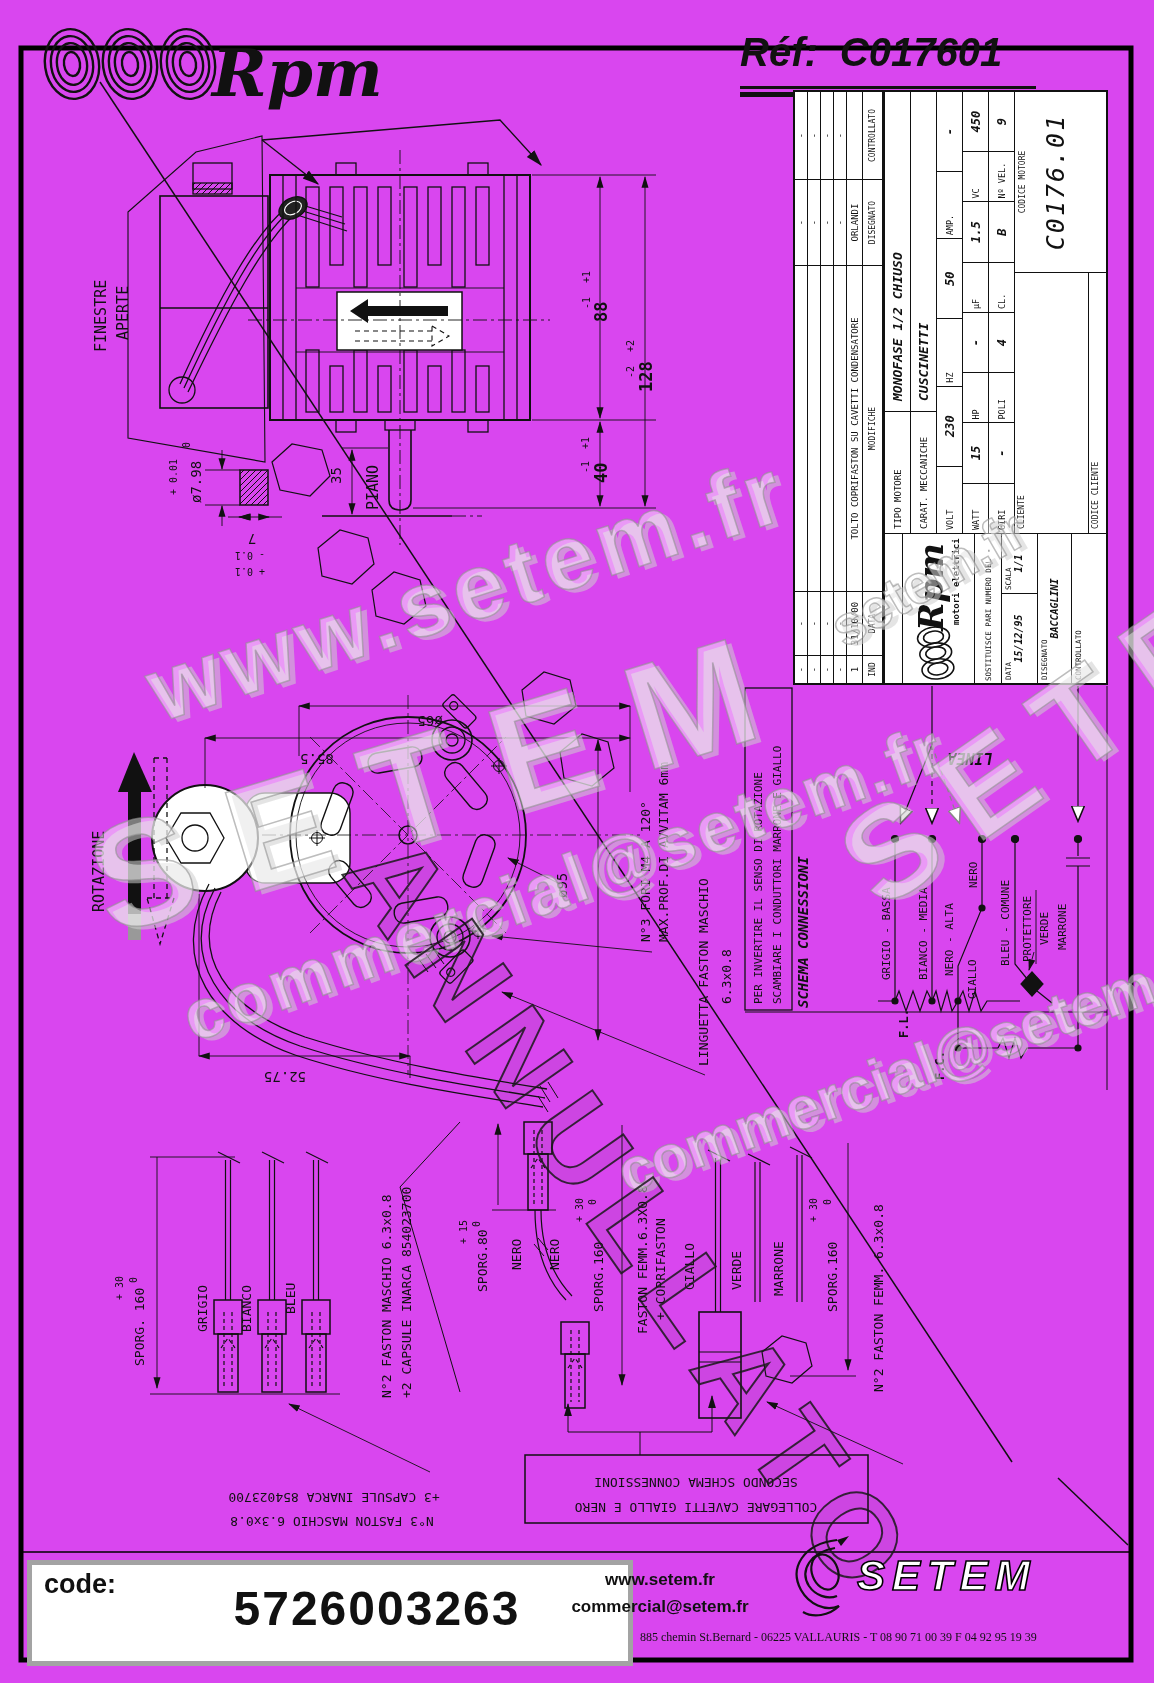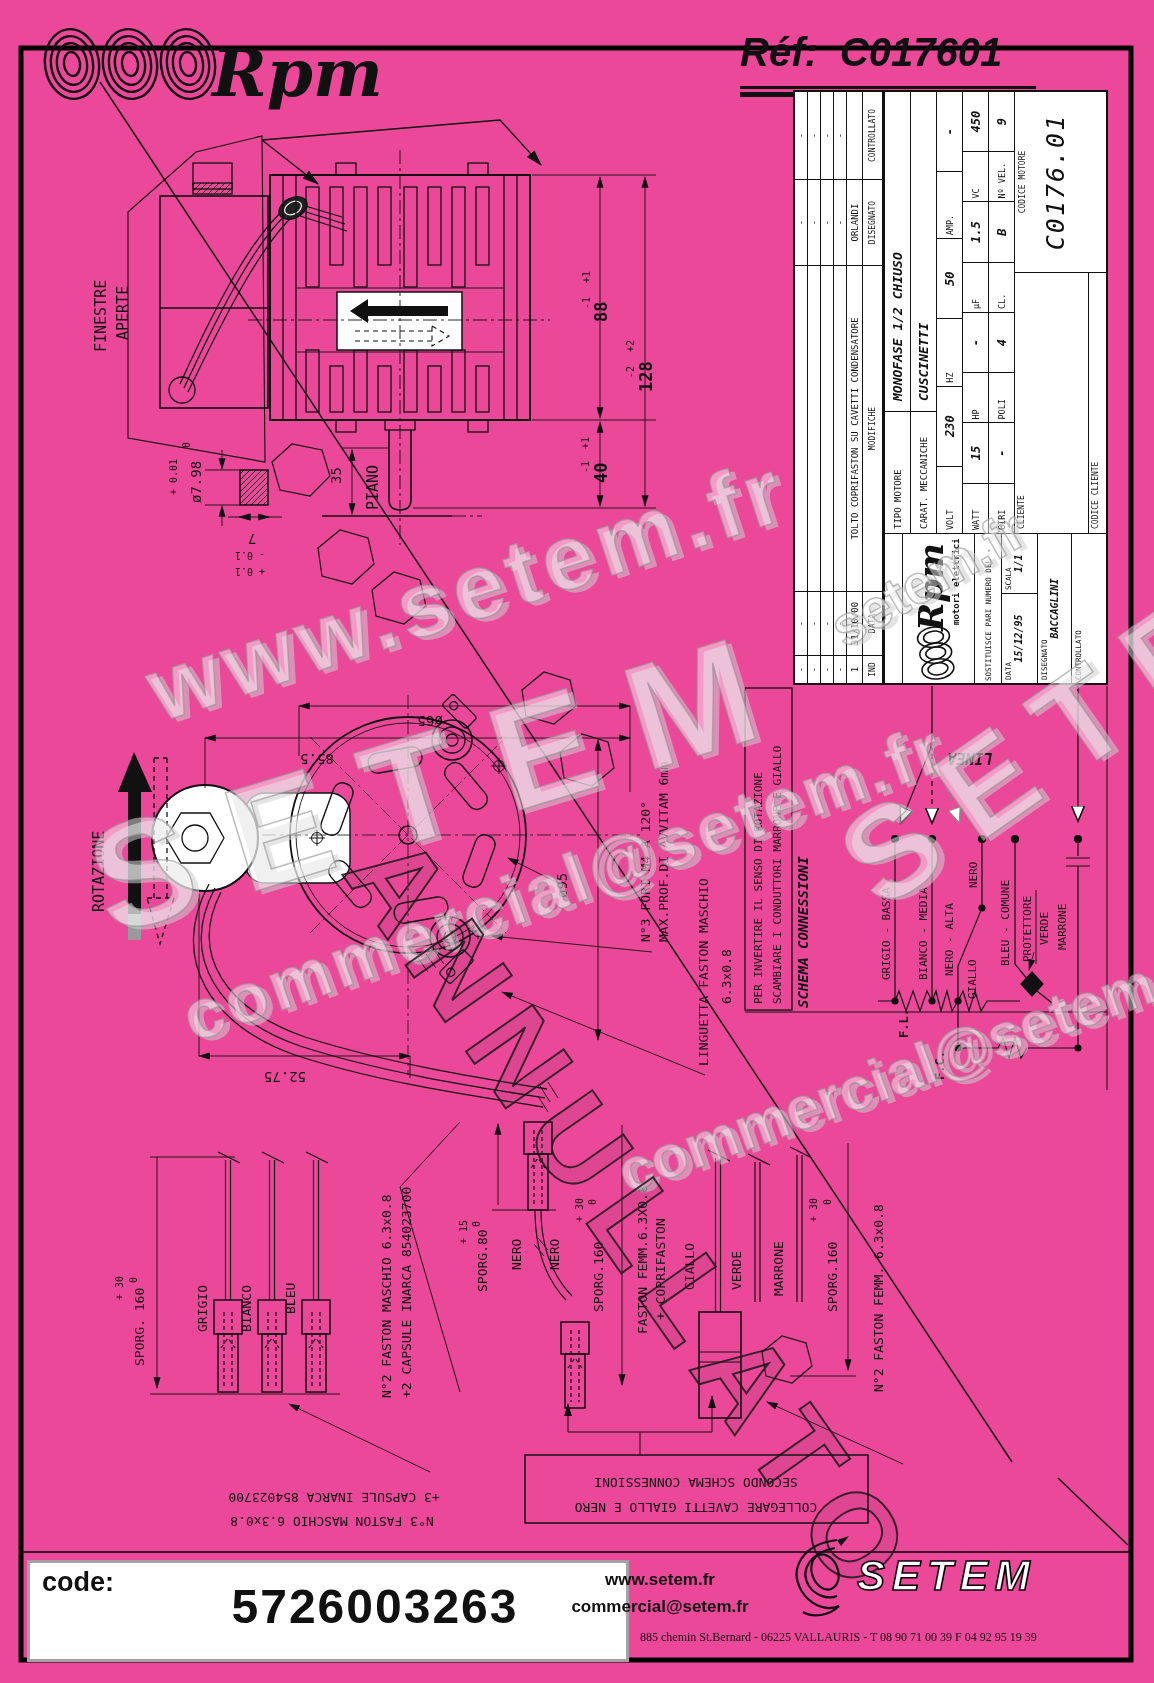--- a/index.html
+++ b/index.html
@@ -1,16 +1,16 @@
 <!DOCTYPE html>
 <html><head>
 <meta charset="utf-8">
 <style>
   html,body{margin:0;padding:0;background:#888;}
-  #page{position:relative;width:1154px;height:1683px;background:#ec4899;overflow:hidden;
+  #page{position:relative;width:1154px;height:1683px;background:#d946ef;overflow:hidden;
         font-family:"DejaVu Sans Mono","Liberation Mono",monospace;color:#111;}
   svg text{fill:#111;}
   .t13{font-size:13px;} .t14{font-size:14px;} .t15{font-size:15px;} .t17{font-size:17px;font-weight:bold;}
   .t10{font-size:10px;} .t11{font-size:11px;} .t12{font-size:12px;font-weight:bold;}
   
   .tb-wrap{position:absolute;left:793px;top:90px;width:315px;height:595px;z-index:25;}
   .tb{position:absolute;left:0;top:0;width:595px;height:315px;background:#fff;
       transform-origin:0 0;transform:rotate(-90deg) translate(-595px,0);
       border:2px solid #111;box-sizing:border-box;font-family:"DejaVu Sans Mono",monospace;}
   .tb *{box-sizing:border-box;}
@@ -48,21 +48,21 @@
   .cmot{width:180px;display:flex;flex-direction:column;align-items:center;}
   .cmot .cl{font-size:8px;margin-top:3px;}
   .cmot .cv{font-size:25px;font-style:italic;margin-top:14px;letter-spacing:2px;}
   
   .ref{position:absolute;left:740px;top:30px;width:300px;z-index:25;
        font-family:"Liberation Sans",sans-serif;font-style:italic;font-weight:bold;font-size:40px;}
   .ref span{margin-right:22px;margin-top:44px;}
   .ref-u1{position:absolute;left:740px;top:86px;width:296px;height:3px;background:#111;z-index:25;}
   .ref-u2{position:absolute;left:740px;top:92px;width:296px;height:5px;background:#111;z-index:25;}
   
-  .codebox{position:absolute;left:27px;top:1560px;width:596px;height:96px;border:3px solid #a3a3a3;
+  .codebox{position:absolute;left:27px;top:1560px;width:596px;height:96px;border:5px solid #a3a3a3;
       z-index:50;background:#fff;font-family:"Liberation Sans",sans-serif;}
   .codebox .cl{position:absolute;left:12px;top:4px;font-size:27px;font-weight:bold;}
   .codebox .cv{position:absolute;left:110px;top:16px;width:470px;text-align:center;
       font-size:48px;font-weight:bold;letter-spacing:2px;}
   .f-center{position:absolute;left:540px;top:1566px;width:240px;text-align:center;z-index:50;
       font-family:"Liberation Sans",sans-serif;font-weight:bold;font-size:17px;line-height:1.6;}
   .f-addr{position:absolute;left:640px;top:1630px;width:410px;z-index:50;white-space:nowrap;
       font-family:Liberation Serif, serif;font-size:12px;}
   .setem-logo{position:absolute;left:785px;top:1532px;z-index:50;}
   .setem-logo .word{font-family:"Liberation Sans",sans-serif;font-style:italic;font-weight:bold;

